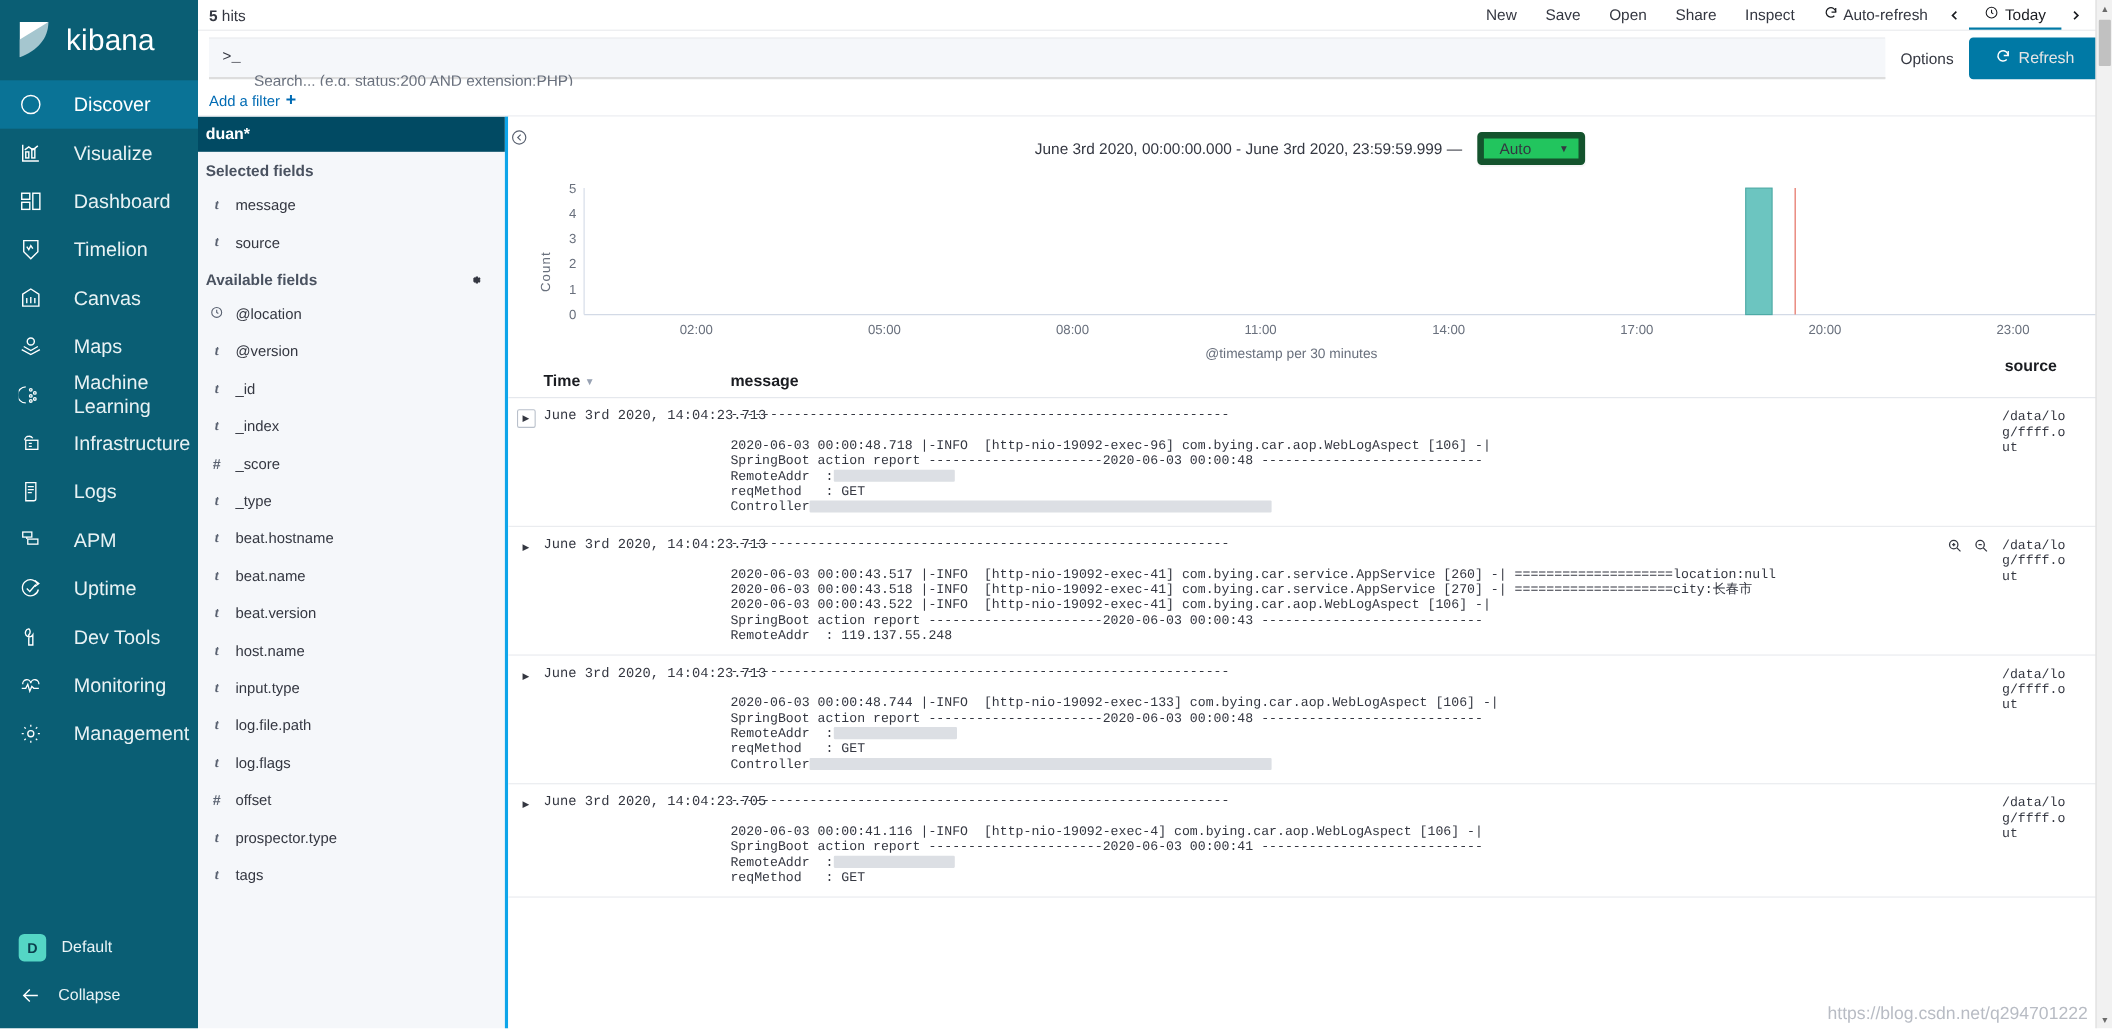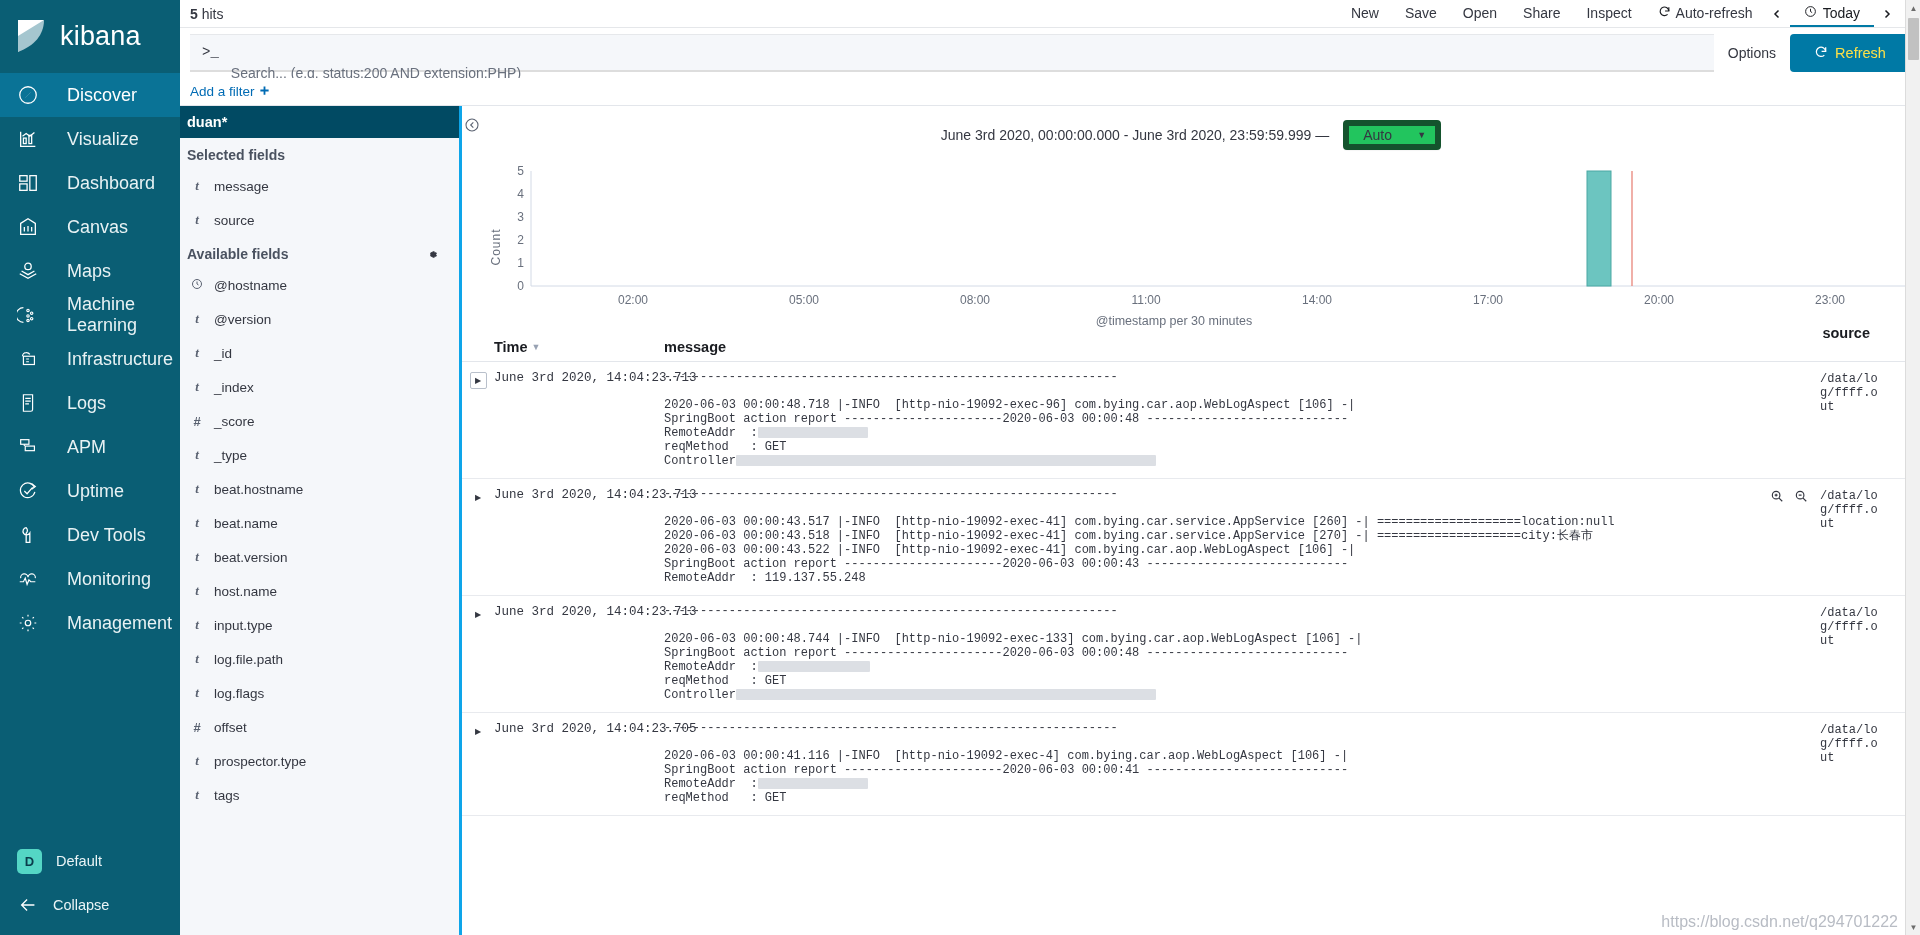--- a/index.html
+++ b/index.html
@@ -82,21 +82,21 @@
     box-shadow: 0 1px 0 0 rgba(0,0,0,.06) inset;
   }
   .prompt-ico { color: #343741; font-family: "Liberation Mono", monospace; font-size: 14px; flex: 0 0 auto; }
   .qinput {
     flex: 1 1 auto; border: none; outline: none; background: transparent;
     font-size: 14px; color: #ef4444; font-family: "Liberation Sans", sans-serif; min-width: 0; margin-top: 42px;
   }
   .qinput::placeholder { color: #69707d; }
   .options-link { padding: 0 14px; font-size: 14px; color: #343741; cursor: pointer; white-space: nowrap; }
   .refresh-btn {
-    background: #0079a5; color: #fde047; border: none; height: 38px; min-width: 120px;
+    background: #0079a5; color: #e5e5e5; border: none; height: 38px; min-width: 120px;
     display: flex; align-items: center; justify-content: center; gap: 7px;
     font-size: 14.5px; border-radius: 4px; cursor: pointer; padding: 0 18px;
     font-family: "Liberation Sans", sans-serif;
   }
 
   .filterrow {
     height: 28px; flex: 0 0 28px; display: flex; align-items: center;
     padding-left: 10px; border-bottom: 1px solid #e3e6eb; background: #fff;
   }
   .addfilter { font-size: 13.5px; color: #006bb4; cursor: pointer; display: flex; align-items: center; gap: 4px; }
@@ -267,20 +267,29 @@
       </div>
       <div class="nav-item">
         <span class="nav-ico">
             <svg viewBox="0 0 24 24" fill="none" stroke="#fff" stroke-width="1.4">
               <rect x="3" y="4" width="8" height="6"></rect>
               <rect x="3" y="13" width="8" height="7"></rect>
               <rect x="14" y="4" width="7" height="16"></rect>
             </svg>
           </span>
         <span>Dashboard</span>
+      </div>
+      <div class="nav-item">
+        <span class="nav-ico">
+            <svg viewBox="0 0 24 24" fill="none" stroke="#fff" stroke-width="1.4">
+              <path d="M5 3h14v11l-7 7-7-7z"></path>
+              <path d="M8 9l2 3 2-4 2 3"></path>
+            </svg>
+          </span>
+        <span>Timelion</span>
       </div>
       <div class="nav-item">
         <span class="nav-ico">
             <svg viewBox="0 0 24 24" fill="none" stroke="#fff" stroke-width="1.4">
               <path d="M4 8l8-5 8 5v12H4z"></path>
               <path d="M8 12v5M12 11v6M16 12v5"></path>
             </svg>
           </span>
         <span>Canvas</span>
       </div>
@@ -493,21 +502,21 @@
             </span>
           </div>
 
           <div class="field-item">
             <span class="ftype clock">
               <svg width="12" height="12" viewBox="0 0 24 24" fill="none" stroke="#5a6271" stroke-width="2">
                   <circle cx="12" cy="12" r="9"></circle>
                   <path d="M12 7v5l3 2"></path>
                 </svg>
             </span>
-            <span class="fname">@hostname</span>
+            <span class="fname">@location</span>
           </div>
           <div class="field-item">
             <span class="ftype">t</span>
             <span class="fname">@version</span>
           </div>
           <div class="field-item">
             <span class="ftype">t</span>
             <span class="fname">_id</span>
           </div>
           <div class="field-item">

